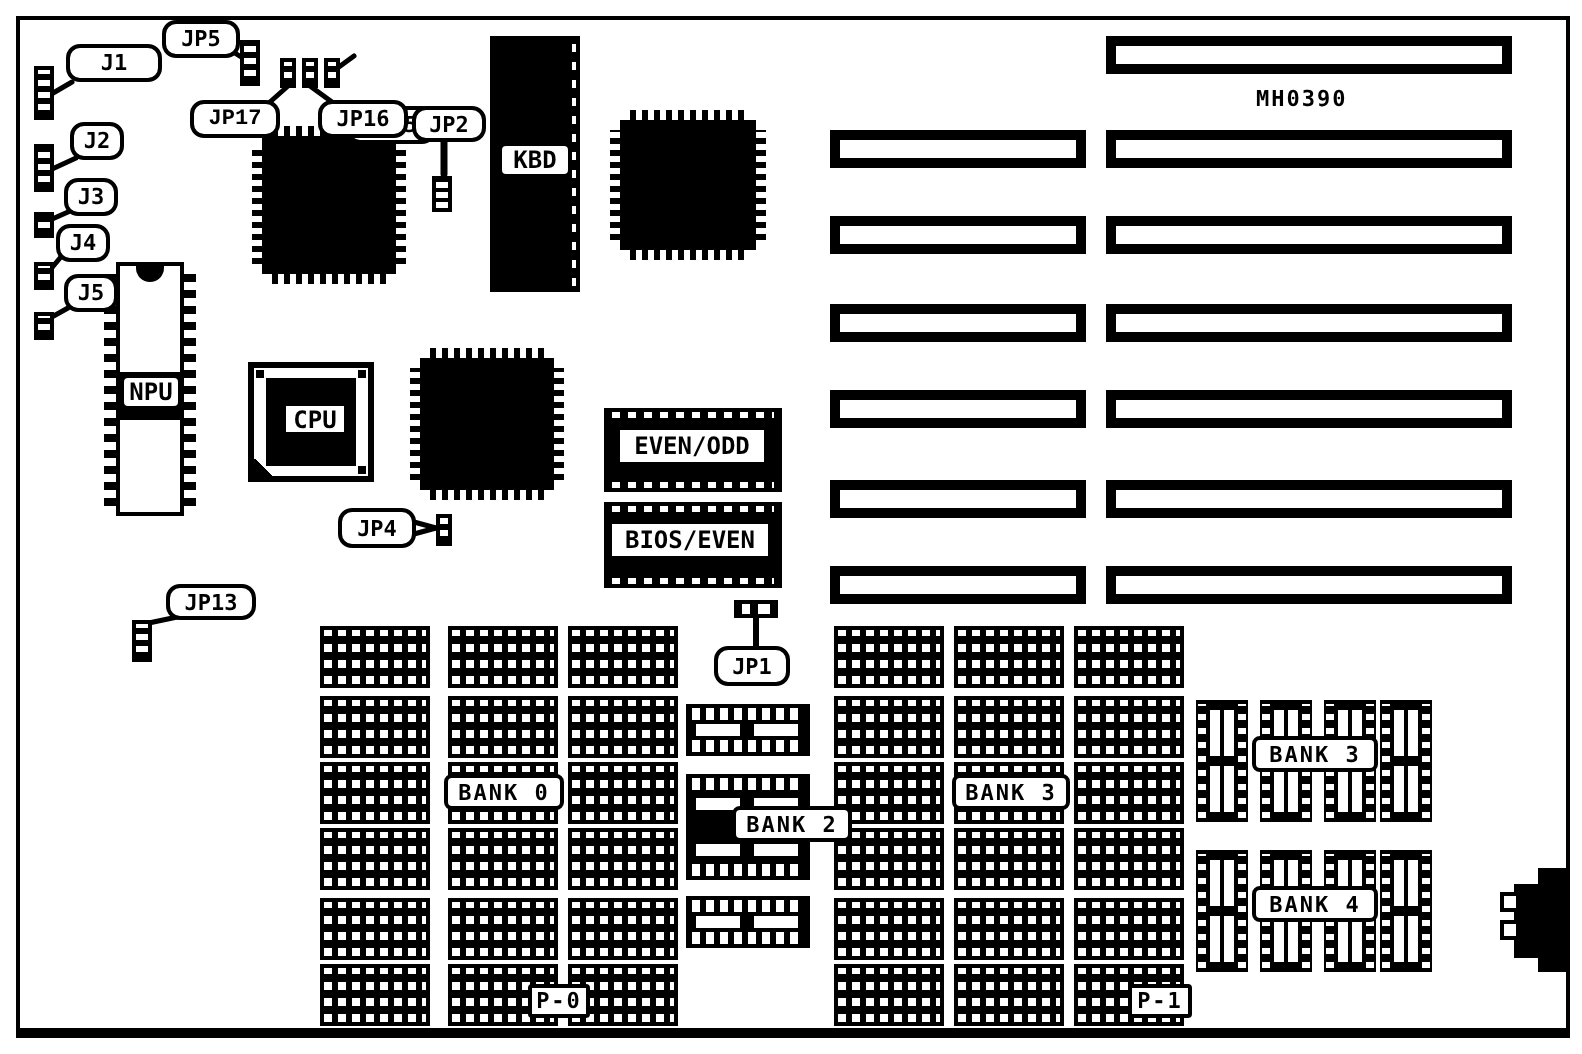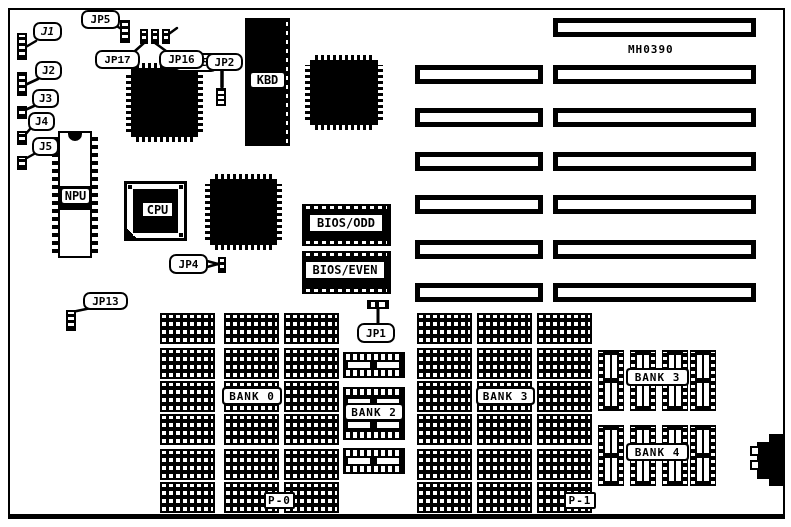--- a/index.html
+++ b/index.html
@@ -364,42 +364,42 @@
       <line x1="135" y1="51" x2="144" y2="43"></line>
       <line x1="166" y1="51" x2="155" y2="43"></line>
       <line x1="222" y1="70" x2="222" y2="87" stroke-width="3.5"></line>
       <line x1="207" y1="261" x2="218" y2="264"></line>
       <line x1="207" y1="267" x2="218" y2="264"></line>
       <line x1="91" y1="308" x2="72" y2="312"></line>
       <line x1="378" y1="308" x2="378" y2="324" stroke-width="3"></line>
     </g>
   </svg>
 
-  <div class="abs callout" style="left:33px;top:22px;width:29px;height:19px;font-style:italic;">J1</div>
+  <div class="abs callout" style="left:33px;top:22px;width:48px;height:19px;">J1</div>
   <div class="abs callout" style="left:35px;top:61px;width:27px;height:19px;">J2</div>
   <div class="abs callout" style="left:32px;top:89px;width:27px;height:19px;">J3</div>
   <div class="abs callout" style="left:28px;top:112px;width:27px;height:19px;">J4</div>
   <div class="abs callout" style="left:32px;top:137px;width:27px;height:19px;">J5</div>
   <div class="abs callout" style="left:81px;top:10px;width:39px;height:19px;">JP5</div>
   <div class="abs callout" style="left:173px;top:10px;width:45px;height:19px;margin-top:43px;">JP15</div>
   <div class="abs callout" style="left:95px;top:50px;width:45px;height:19px;font-family:Liberation Mono, monospace;">JP17</div>
   <div class="abs callout" style="left:159px;top:50px;width:45px;height:19px;">JP16</div>
   <div class="abs callout" style="left:206px;top:53px;width:37px;height:18px;">JP2</div>
   <div class="abs callout" style="left:169px;top:254px;width:39px;height:20px;">JP4</div>
   <div class="abs callout" style="left:83px;top:292px;width:45px;height:18px;">JP13</div>
   <div class="abs callout" style="left:357px;top:323px;width:38px;height:20px;">JP1</div>
 
   <div class="abs chip-label" style="left:249px;top:71px;width:37px;height:18px;border-radius:4px;">KBD</div>
   <div class="abs chip-label" style="left:60px;top:187px;width:31px;height:18px;border-radius:4px;">NPU</div>
   <div class="abs chip-label" style="left:141px;top:201px;width:33px;height:17px;">CPU</div>
-  <div class="abs chip-label" style="left:308px;top:213px;width:76px;height:20px;">BIOS/ODD</div>
+  <div class="abs chip-label" style="left:308px;top:213px;width:76px;height:20px;">EVEN/ODD</div>
   <div class="abs chip-label" style="left:304px;top:260px;width:82px;height:20px;">BIOS/EVEN</div>
 
   <div class="abs label-box" style="left:222px;top:387px;width:60px;height:18px;">BANK 0</div>
   <div class="abs label-box" style="left:476px;top:387px;width:59px;height:18px;">BANK 3</div>
-  <div class="abs label-box" style="left:344px;top:403px;width:60px;height:18px;">BANK 2</div>
+  <div class="abs label-box" style="left:366px;top:403px;width:60px;height:18px;">BANK 2</div>
   <div class="abs label-box" style="left:626px;top:368px;width:63px;height:18px;">BANK 3</div>
   <div class="abs label-box" style="left:626px;top:443px;width:63px;height:18px;">BANK 4</div>
   <div class="abs label-box" style="left:264px;top:492px;width:31px;height:17px;border-radius:2px;">P-0</div>
   <div class="abs label-box" style="left:536px;top:492px;width:32px;height:17px;border-radius:2px;margin-left:28px;">P-1</div>
 
   <div class="abs plain-text" style="left:628px;top:43px;">MH0390</div>
 </div>
 
 </body></html>

